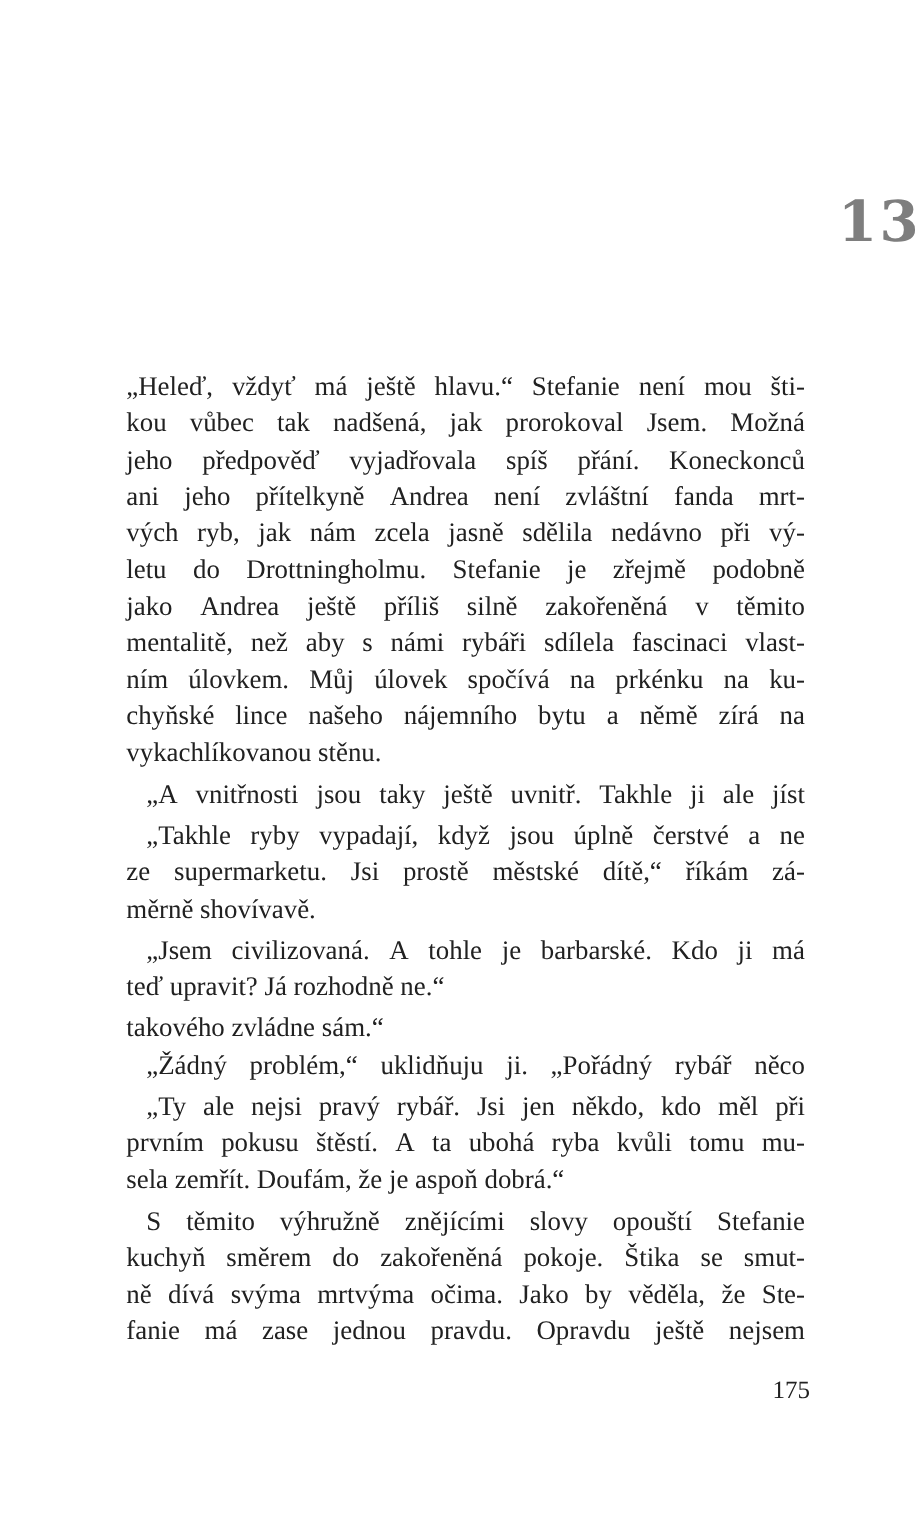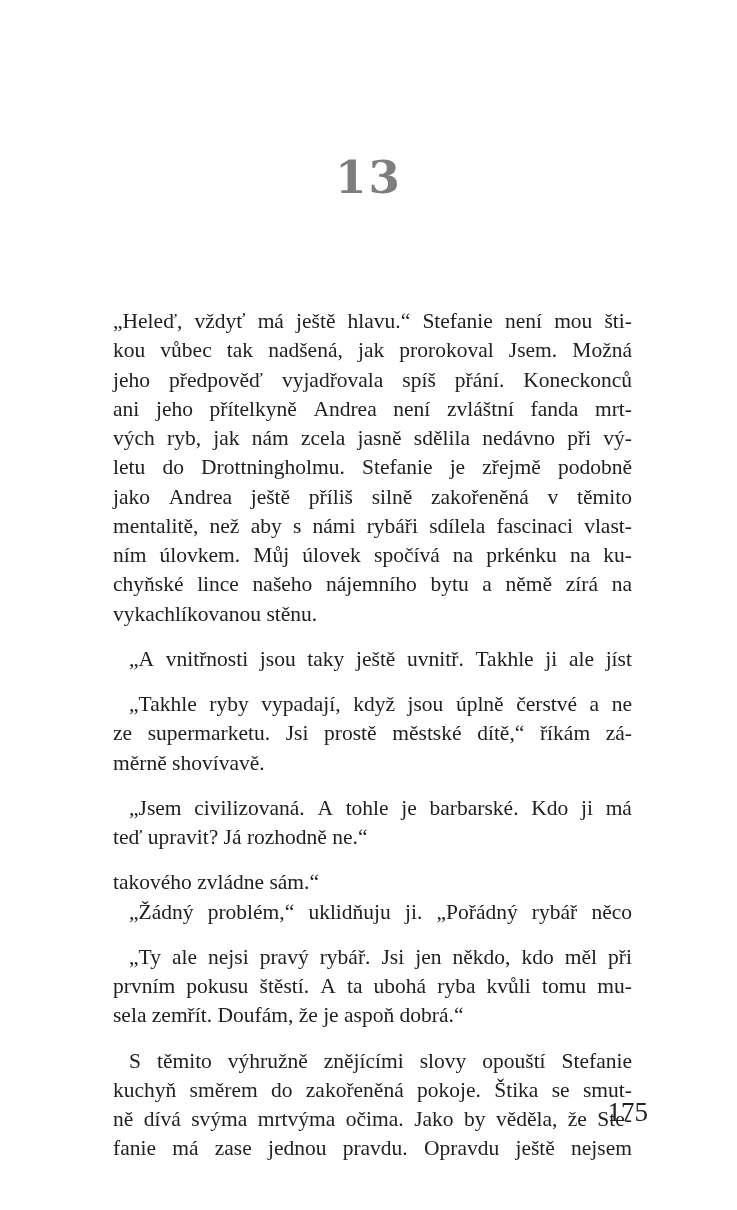--- a/index.html
+++ b/index.html
@@ -13,56 +13,56 @@
     height: 1210px;
     background: #ffffff;
     overflow: hidden;
     font-family: "Liberation Serif", serif;
   }
   .chapter-number {
     position: absolute;
     top: 155px;
     left: 0;
     width: 737px;
-    text-align: center;
+    text-align: right;
     font-family: "DejaVu Serif", serif;
     font-weight: bold;
     font-size: 45px;
     line-height: 45px;
     letter-spacing: 2px;
     color: #7e7e7e;
   }
   .page-body {
     position: absolute;
     left: 97px;
     top: 291px;
     width: 551px;
     color: #212121;
   }
   .paragraph {
-    margin: 16px;
+    margin: 4px;
   }
   .line {
     height: 29.25px;
     line-height: 29.25px;
     font-size: 21.5px;
     white-space: pre;
   }
   .line.just {
     display: flex;
     justify-content: space-between;
   }
   .line.indent {
     padding-left: 16px;
   }
   .page-number {
     position: absolute;
     top: 1098px;
     right: 89px;
-    font-size: 27px;
+    font-size: 20px;
     line-height: 29px;
     color: #212121;
     text-align: center;
   }
 </style>
 </head>
 <body>
 
 <div class="book-page">
   <div class="chapter-number">13</div>

